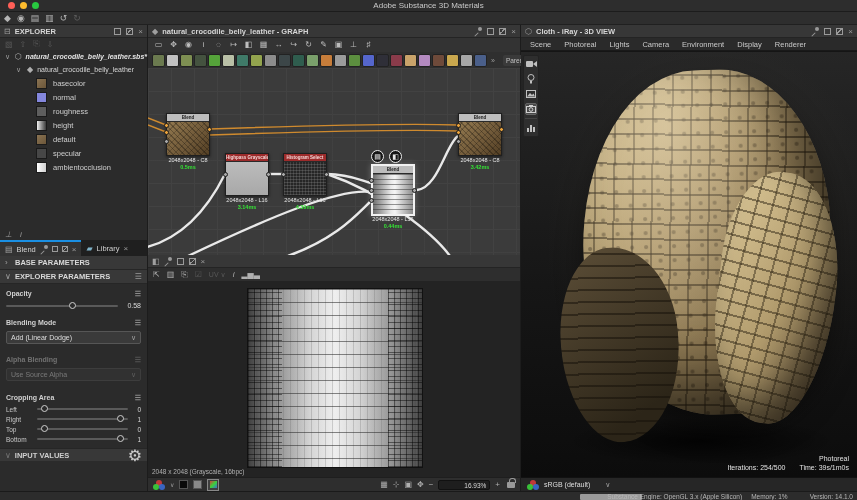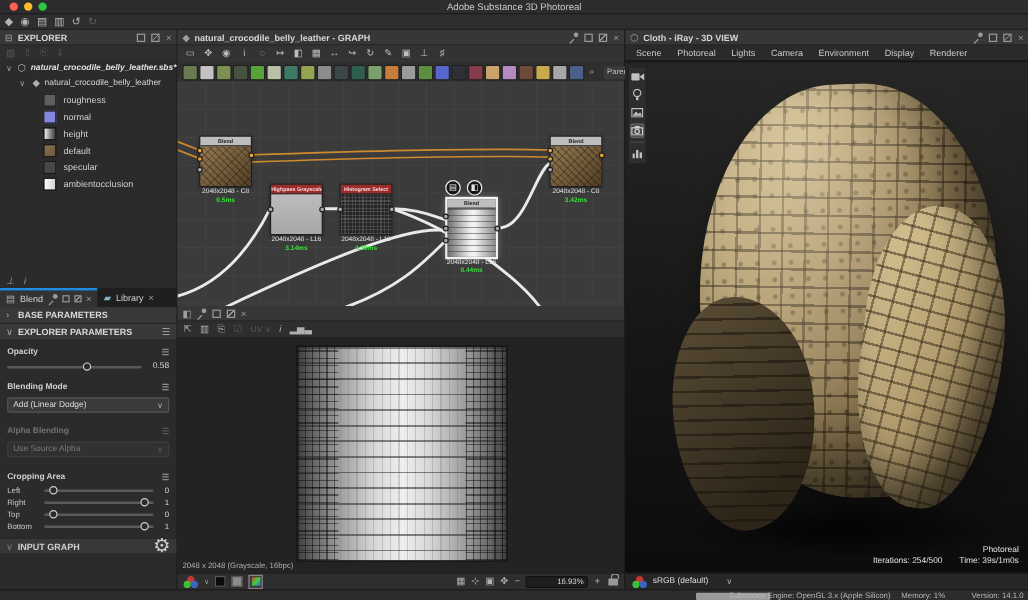--- a/index.html
+++ b/index.html
@@ -222,21 +222,21 @@
 </style>
 </head>
 <body>
 
 <div id="app">
 
   <div id="titlebar" class="abs">
     <span class="tl r abs"></span>
     <span class="tl y abs"></span>
     <span class="tl g abs"></span>
-    <div class="title">Adobe Substance 3D Photoreal</div>
+    <div class="title">Adobe Substance 3D Materials</div>
   </div>
 
   <div id="appbar" class="abs">
 
   <span class="ic">◆</span>
       <span class="ic">◉</span>
       <span class="ic">▤</span>
       <span class="ic">▥</span>
       <span class="ic">↺</span>
       <span class="ic dim">↻</span>
@@ -263,29 +263,33 @@
       <span class="ticon">⬡</span>
       <span class="tlabel">natural_crocodile_belly_leather.sbs*</span>
     </div>
     <div class="trow" style="padding-left:16px;">
       <span class="chev">∨</span>
       <span class="ticon">◆</span>
       <span class="tlabel2">natural_crocodile_belly_leather</span>
     </div>
     <div>
 
+        <div class="chrow">
+          <span class="sw" style="background: linear-gradient(135deg, rgb(138, 115, 82), rgb(107, 86, 57));"></span>
+          <span class="cname">basecolor</span>
+        </div>
+
+        <div class="chrow">
+          <span class="sw" style="background: rgb(132, 135, 221);"></span>
+          <span class="cname">normal</span>
+        </div>
 
         <div class="chrow">
           <span class="sw" style="background: rgb(94, 94, 94);"></span>
           <span class="cname">roughness</span>
-        </div>
-
-        <div class="chrow">
-          <span class="sw" style="background: rgb(132, 135, 221);"></span>
-          <span class="cname">normal</span>
         </div>
 
 
         <div class="chrow">
           <span class="sw" style="background: linear-gradient(90deg, rgb(242, 242, 242), rgb(154, 154, 154) 45%, rgb(60, 60, 60));"></span>
           <span class="cname">height</span>
         </div>
 
         <div class="chrow">
           <span class="sw" style="background: linear-gradient(135deg, rgb(138, 115, 82), rgb(107, 86, 57));"></span>
@@ -400,21 +404,21 @@
           <span class="clab">Bottom</span>
           <div class="track">
             <span class="knob" style="left: 88%;"></span>
           </div>
           <span class="cval">1</span>
         </div>
       </div>
 
     <div class="inputvals">
       <span class="chev" style="color:#777;font-size:8px;">∨</span>
-      <span class="slabel">INPUT GRAPH</span>
+      <span class="slabel">INPUT VALUES</span>
       <span class="smenu">⚙</span>
     </div>
   </div>
 
   <div id="graph" class="abs">
     <div class="phead">
       <span class="pic">◆</span>
       <span class="ptitle">natural_crocodile_belly_leather - GRAPH</span>
       <span class="wctl">
         <span class="pin"></span>

